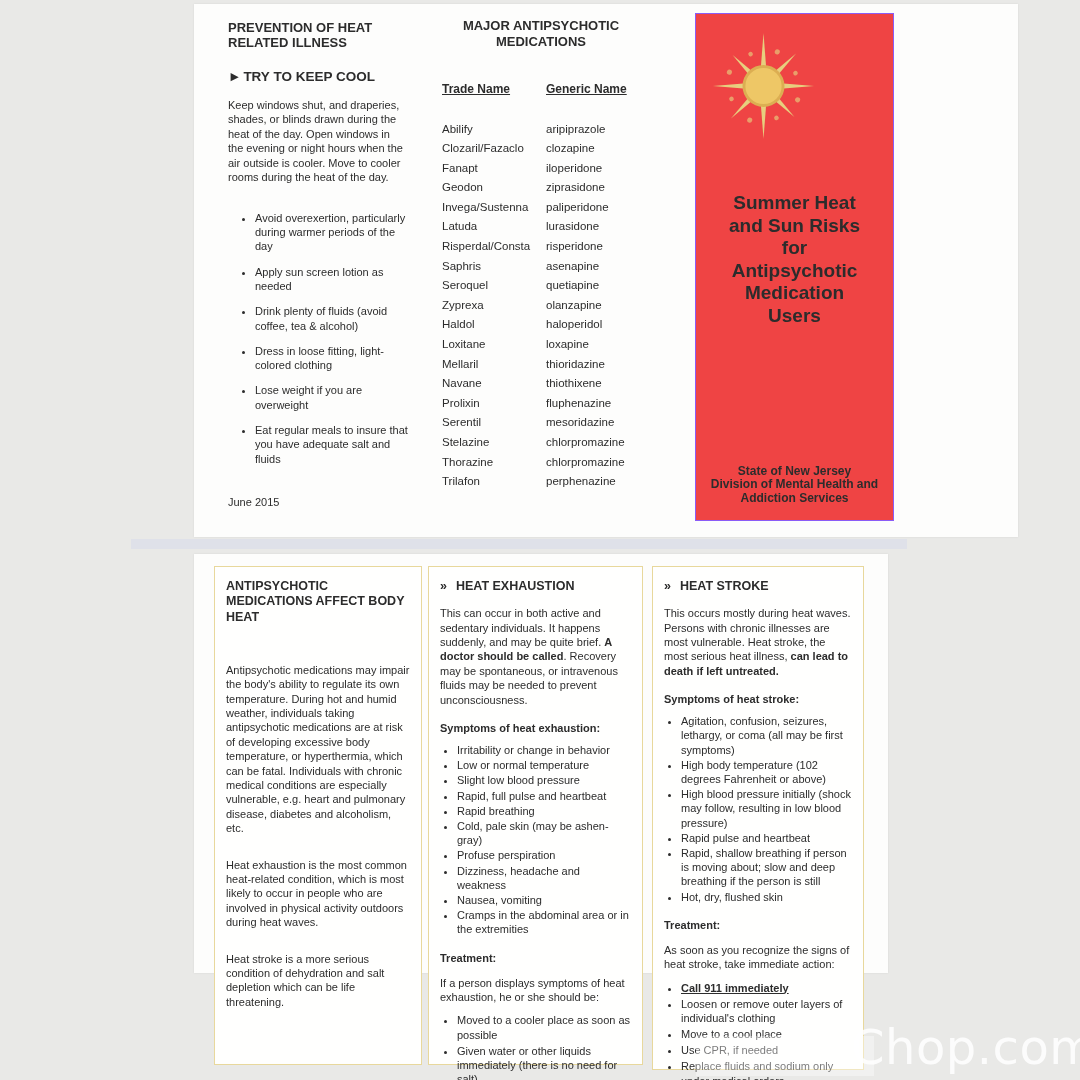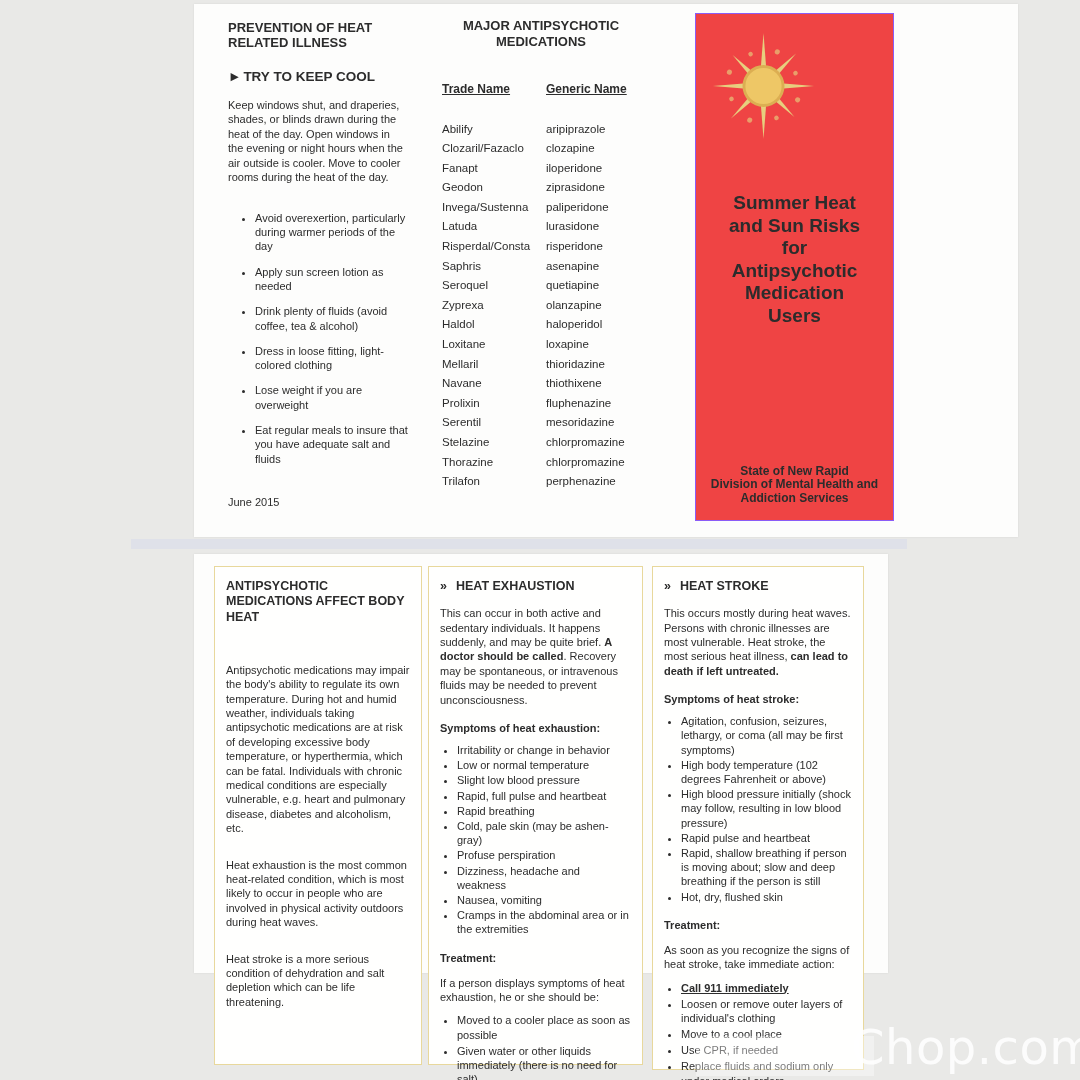--- a/index.html
+++ b/index.html
@@ -207,21 +207,21 @@
     </svg>
     <div class="cover-title">
       <div>Summer Heat</div>
       <div>and Sun Risks</div>
       <div>for</div>
       <div>Antipsychotic</div>
       <div>Medication</div>
       <div>Users</div>
     </div>
     <div class="cover-footer">
-      <div>State of New Rapid</div>
+      <div>State of New Jersey</div>
       <div>Division of Mental Health and</div>
       <div>Addiction Services</div>
     </div>
   </div>
 </div>
 
 <div class="strip"></div>
 
 <div class="page page-bottom">
 

